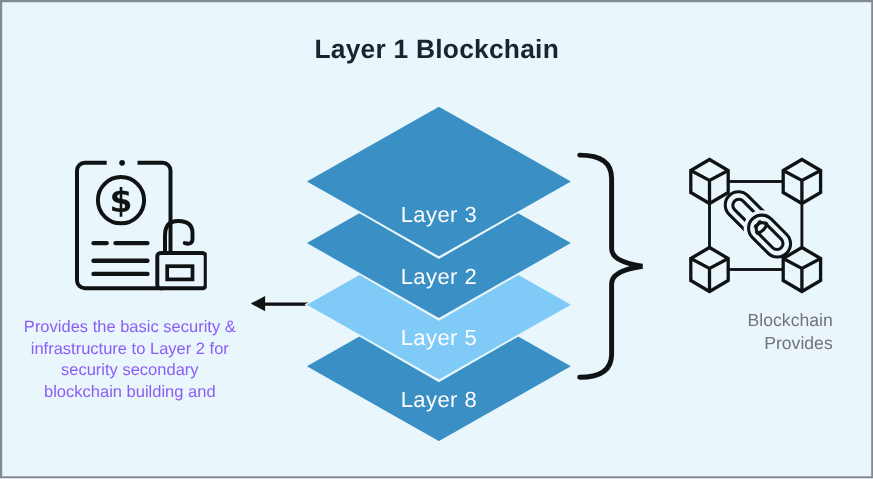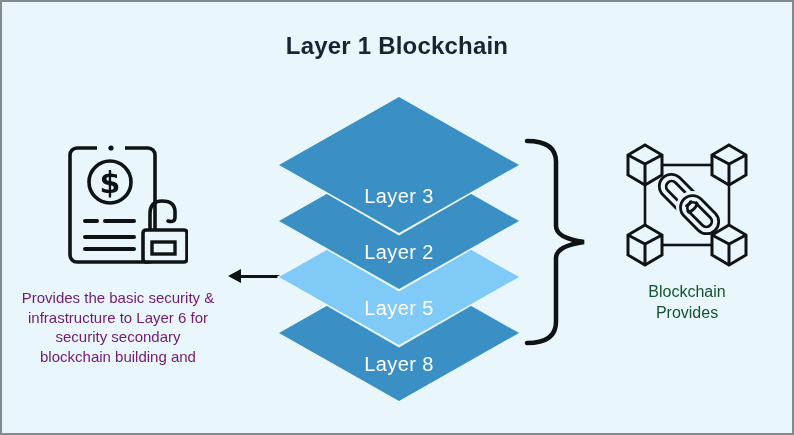--- a/index.html
+++ b/index.html
@@ -39,26 +39,26 @@
   .arrow{position:absolute;left:226px;top:267px;width:54px;height:16px;}
   .arrow .shaft{position:absolute;left:10px;right:0;top:5.5px;height:3px;background:#101314;}
   .arrow .head{
     position:absolute;left:0;top:0;width:0;height:0;
     border-top:7px solid transparent;border-bottom:7px solid transparent;
     border-right:13px solid #101314;
   }
   
   .left-note{
     position:absolute;left:8px;top:286px;width:216px;
-    text-align:center;color:#701a75;
+    text-align:center;color:#8b5cf6;
     font-size:15px;line-height:19.5px;font-weight:400;
   }
   .right-note{
     position:absolute;left:615px;top:279px;width:140px;
-    text-align:center;color:#14532d;
+    text-align:right;color:#737373;
     font-size:16px;line-height:21px;font-weight:400;
   }
   .abs{position:absolute;}
   svg{display:block;}
 </style>
 </head>
 <body>
 
 <div class="canvas">
 
@@ -148,21 +148,21 @@
         <g transform="translate(112 108)">
           <path d="M0,-20 L17,-10 L17,10 L0,20 L-17,10 L-17,-10 Z" fill="#e9f7fc"></path>
           <path d="M-17,-10 L0,-1 L17,-10 M0,-1 L0,20"></path>
         </g>
       </g>
     </g>
   </svg>
 
   <div class="left-note">
     <div>Provides the basic security &amp;</div>
-    <div>infrastructure to Layer 6 for</div>
+    <div>infrastructure to Layer 2 for</div>
     <div>security secondary</div>
     <div>blockchain building and</div>
   </div>
 
   <div class="right-note">
     <div>Blockchain</div>
     <div>Provides</div>
   </div>
 
 </div>

